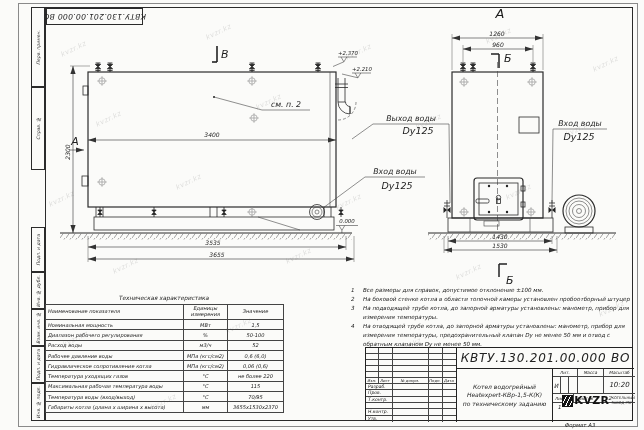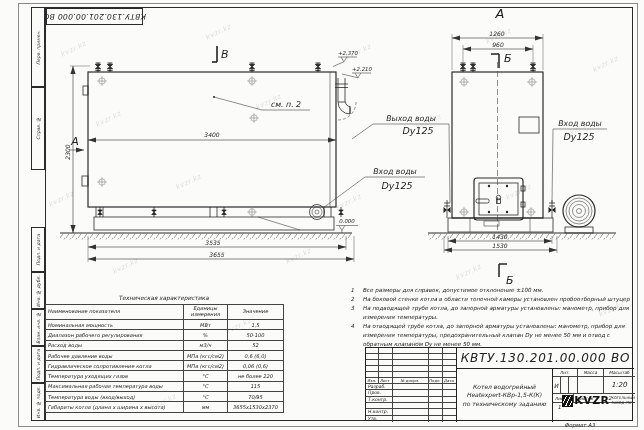--- a/index.html
+++ b/index.html
@@ -498,21 +498,21 @@
       <div class="abs tb-lith">
         <div style="width:25px">Лит.</div>
         <div style="width:26px">Масса</div>
         <div style="width:31px;border-right:none">Масштаб</div>
       </div>
       <div class="abs tb-litv">
         <div style="left:0;width:8px;font-size:6px">И</div>
         <div style="left:8px;width:8px"></div>
         <div style="left:16px;width:9px"></div>
         <div style="left:25px;width:26px"></div>
-        <div style="left:51px;width:31px;border-right:none;font-size:7px">1:20</div>
+        <div style="left:51px;width:31px;border-right:none;font-size:7px">10:20</div>
       </div>
       <div class="abs tb-sheet">
         <div style="left:0;width:21px;border-right:.7px solid #444;padding-left:2px">
           <span>Лист</span>
           <span style="font-size:5.5px;margin-left:3px">1</span>
         </div>
         <div style="left:21px;width:61px;padding-left:3px">
           <span>Листов</span>
           <span style="font-size:5.5px;margin-left:14px">2</span>
         </div>

